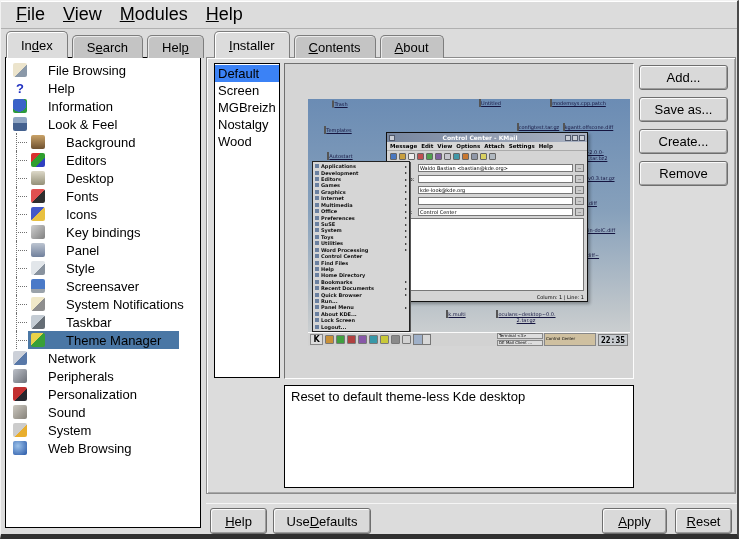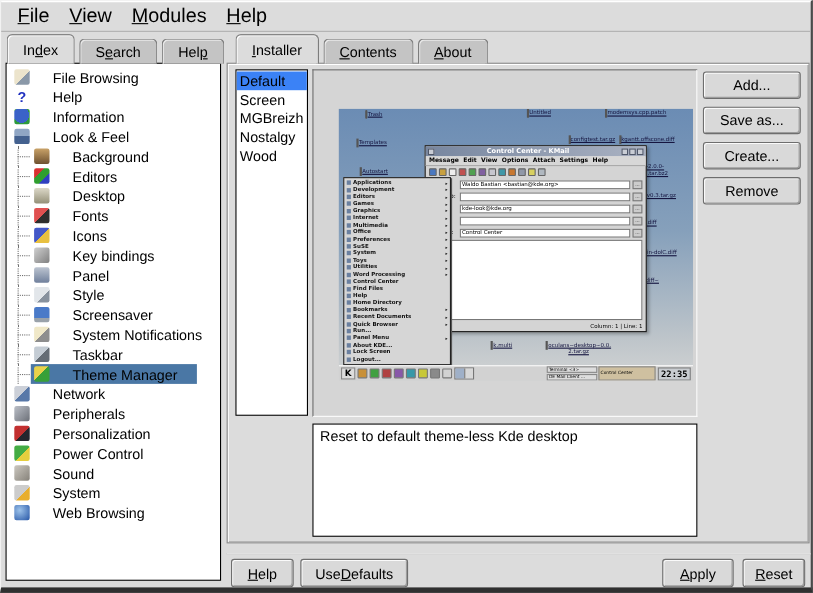--- a/index.html
+++ b/index.html
@@ -251,26 +251,20 @@
       <div class="tree-row">
       <span class="ri">
         <span class="tree-icon" style="background: linear-gradient(135deg, rgb(188, 192, 200), rgb(108, 112, 120));"></span>
         <span class="tree-label">Peripherals</span>
       </span>
     </div>
       <div class="tree-row">
       <span class="ri">
         <span class="tree-icon" style="background: linear-gradient(135deg, rgb(194, 48, 48) 55%, rgb(38, 38, 46) 55%);"></span>
         <span class="tree-label">Personalization</span>
-      </span>
-    </div>
-      <div class="tree-row">
-      <span class="ri">
-        <span class="tree-icon" style="background: linear-gradient(135deg, rgb(68, 172, 68) 55%, rgb(230, 206, 62) 55%);"></span>
-        <span class="tree-label">Power Control</span>
       </span>
     </div>
       <div class="tree-row">
       <span class="ri">
         <span class="tree-icon" style="background: linear-gradient(135deg, rgb(204, 200, 192), rgb(134, 130, 122));"></span>
         <span class="tree-label">Sound</span>
       </span>
     </div>
       <div class="tree-row">
       <span class="ri">

